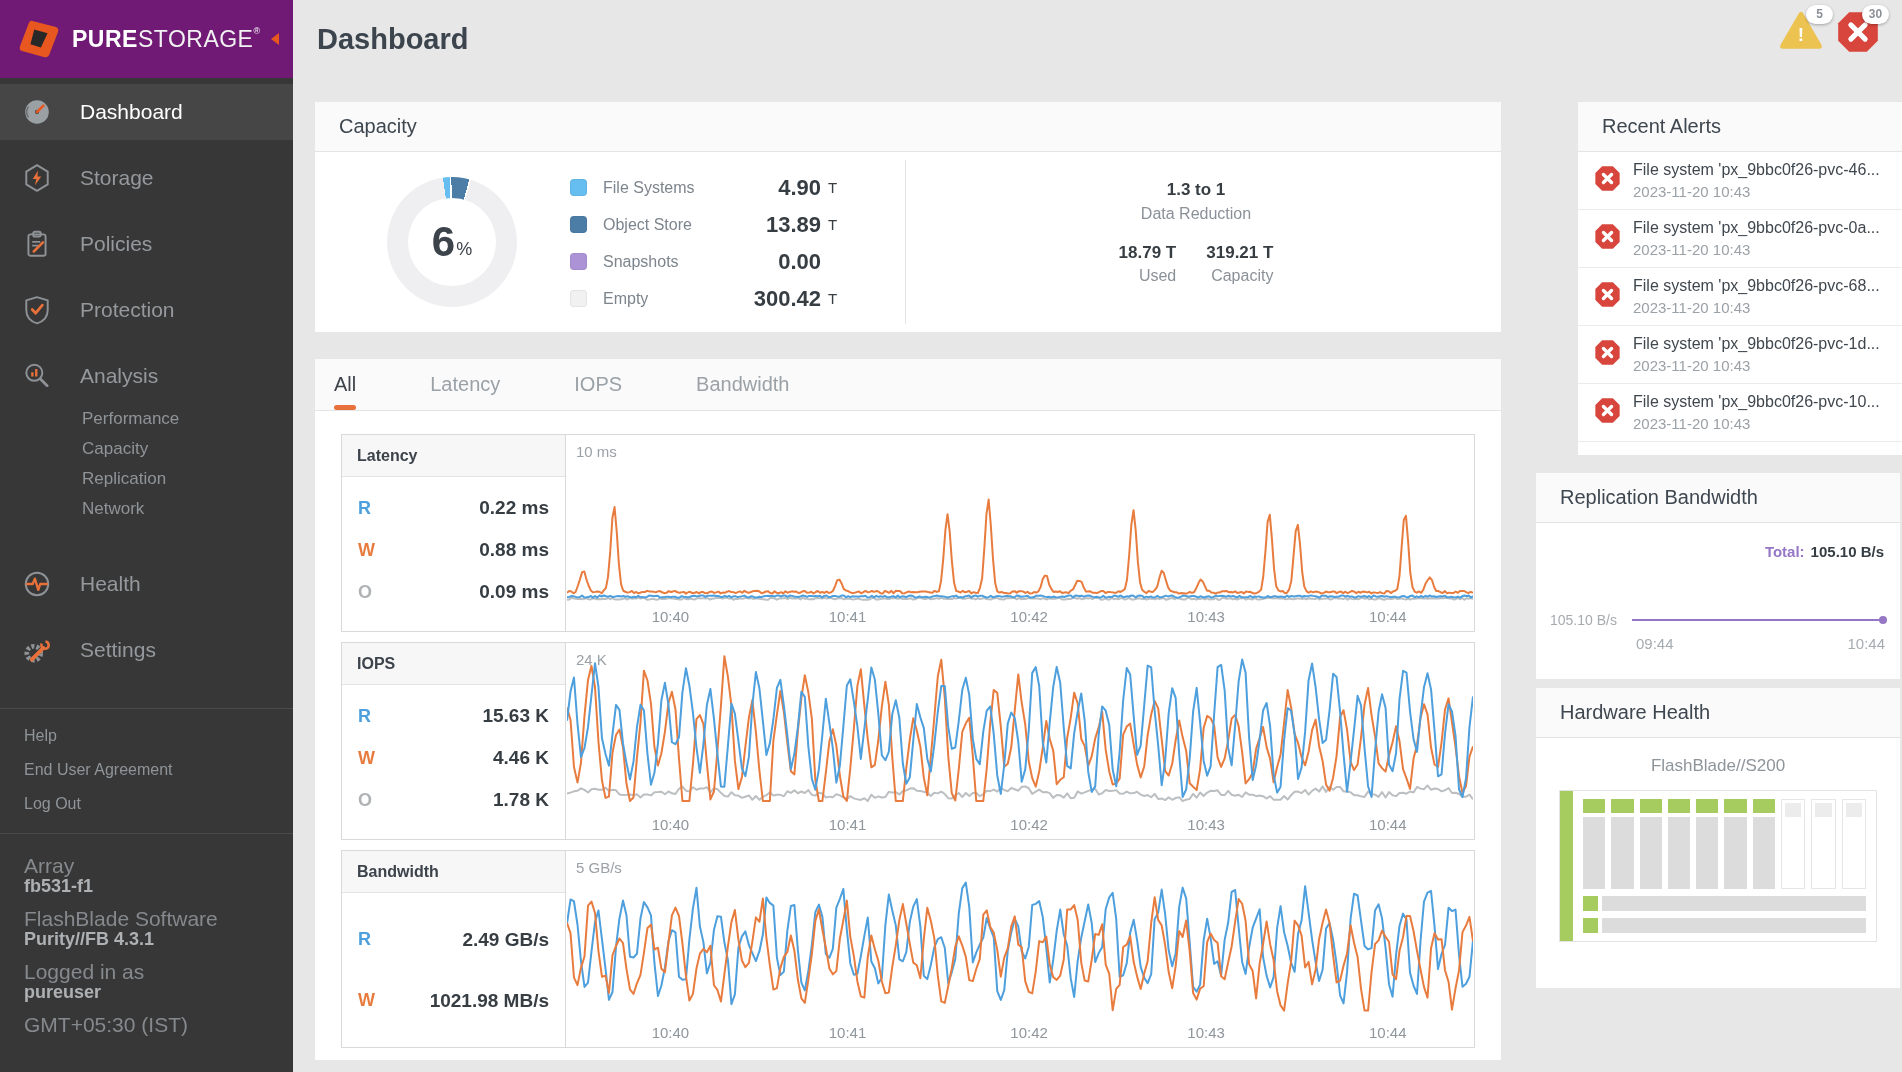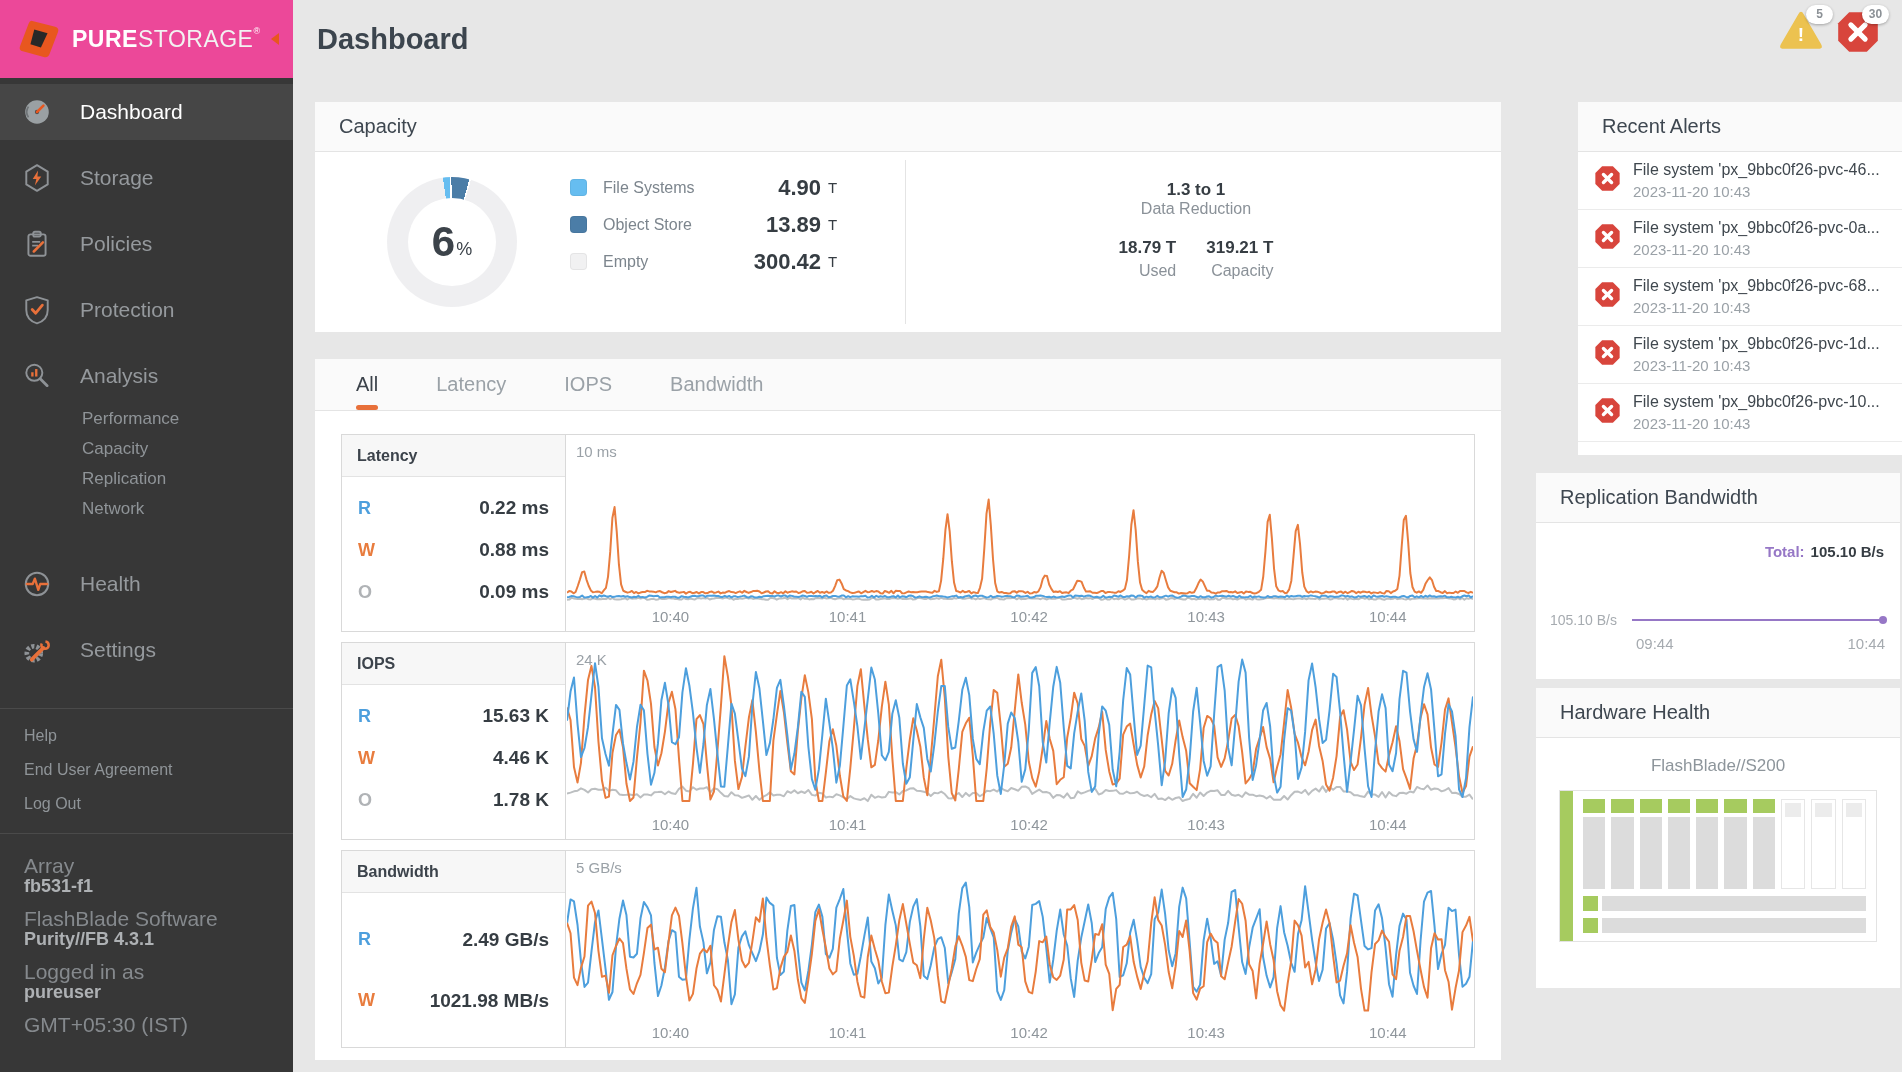--- a/index.html
+++ b/index.html
@@ -1,20 +1,20 @@
 <!DOCTYPE html>
 <html><head>
 <meta charset="utf-8">
 <style>
   * { margin:0; padding:0; box-sizing:border-box; }
   html,body { width:1902px; height:1072px; font-family:"Liberation Sans",sans-serif; background:#e7e7e7; overflow:hidden; position:relative; }
 
   
   .sidebar { position:absolute; left:0; top:0; width:293px; height:1072px; background:#373737; }
-  .logo-strip { height:78px; background:#ec4899; display:flex; align-items:center; padding-left:18px; }
+  .logo-strip { height:78px; background:#701a75; display:flex; align-items:center; padding-left:18px; }
   .brand { margin-left:12px; color:#fff; font-size:23px; letter-spacing:.5px; white-space:nowrap; }
   .brand b { font-weight:bold; }
   .brand .light { font-weight:normal; color:#f2f2f2; }
   .brand sup { font-size:9px; vertical-align:top; }
   .collapse-tri { width:0; height:0; border-top:6px solid transparent; border-bottom:6px solid transparent; border-right:8px solid #e8571f; margin-left:10px; display:inline-block; }
   .nav { padding-top:6px; }
   .nav-item { height:56px; display:flex; align-items:center; padding-left:20px; margin-bottom:10px; color:#95999d; font-size:21px; cursor:pointer; }
   .nav-item .nicon { width:34px; display:flex; justify-content:center; }
   .nav-item span.lbl { margin-left:26px; }
   .nav-item.active { background:#464646; color:#ffffff; }
@@ -48,29 +48,29 @@
   .donut-hole .pctu { font-size:18px; color:#3c434a; margin:14px 0 0 1px; }
   .legend { position:absolute; left:255px; top:17px; width:276px; }
   .legend-row { display:flex; align-items:center; height:37px; }
   .swatch { width:17px; height:17px; border-radius:4px; margin-right:16px; border:1px solid rgba(0,0,0,.05); }
   .legend-row .ll { font-size:16px; color:#7c858d; }
   .legend-row .lv { margin-left:auto; font-size:22px; font-weight:bold; color:#363d43; }
   .legend-row .lu { width:18px; margin-left:7px; font-size:15px; color:#363d43; }
   .cap-divider { position:absolute; left:590px; top:8px; bottom:8px; width:1px; background:#e4e4e4; }
   .reduction { position:absolute; left:700px; top:0; width:362px; height:100%; text-align:center; }
   .red-ratio { margin-top:28px; font-size:17px; font-weight:bold; color:#363d43; }
-  .red-lbl { font-size:16px; color:#8a9198; }
+  .red-lbl { margin-top:5px; font-size:16px; color:#8a9198; }
   .red-row { margin-top:20px; display:flex; justify-content:center; gap:30px; }
   .red-col { text-align:right; }
   .red-col .rv { font-size:17px; font-weight:bold; color:#363d43; }
   .red-col .rl { font-size:16px; color:#8a9198; margin-top:4px; }
 
   
   .p-perf { left:315px; top:359px; width:1186px; height:701px; }
-  .tabbar { height:52px; background:#fafafa; border-bottom:1px solid #e4e4e4; display:flex; align-items:center; padding-left:41px; gap:58px; }
+  .tabbar { height:52px; background:#fafafa; border-bottom:1px solid #e4e4e4; display:flex; align-items:center; padding-left:19px; gap:74px; }
   .tab { font-size:20px; color:#9aa1a7; position:relative; cursor:pointer; }
   .tab.active { color:#3c434b; }
   .tab.active::after { content:""; position:absolute; left:0; right:0; bottom:-14px; height:5px; border-radius:3px; background:#e8703a; }
   .cards { padding:23px 26px 0 26px; }
   .card { display:flex; border:1px solid #d9d9d9; height:198px; margin-bottom:10px; background:#fff; }
   .stats-col { width:224px; border-right:1px solid #d9d9d9; display:flex; flex-direction:column; }
   .stats-h { height:42px; line-height:41px; background:#f7f7f7; border-bottom:1px solid #e3e3e3; padding-left:15px; font-size:16px; font-weight:bold; color:#3c434b; }
   .stats-rows { padding:10px 16px 0 16px; }
   .stat-row { display:flex; align-items:center; height:42px; }
   .stat-row.tall { height:61px; }
@@ -278,20 +278,26 @@
         <span class="lv">4.90</span>
         <span class="lu">T</span>
       </div>
       <div class="legend-row">
         <span class="swatch" style="background: rgb(75, 125, 167);"></span>
         <span class="ll">Object Store</span>
         <span class="lv">13.89</span>
         <span class="lu">T</span>
       </div>
       <div class="legend-row">
+        <span class="swatch" style="background: rgb(171, 147, 214);"></span>
+        <span class="ll">Snapshots</span>
+        <span class="lv">0.00</span>
+        <span class="lu"></span>
+      </div>
+      <div class="legend-row">
         <span class="swatch" style="background: rgb(241, 241, 242);"></span>
         <span class="ll">Empty</span>
         <span class="lv">300.42</span>
         <span class="lu">T</span>
       </div>
     </div>
     <div class="cap-divider"></div>
     <div class="reduction">
       <div class="red-ratio">1.3 to 1</div>
       <div class="red-lbl">Data Reduction</div>

